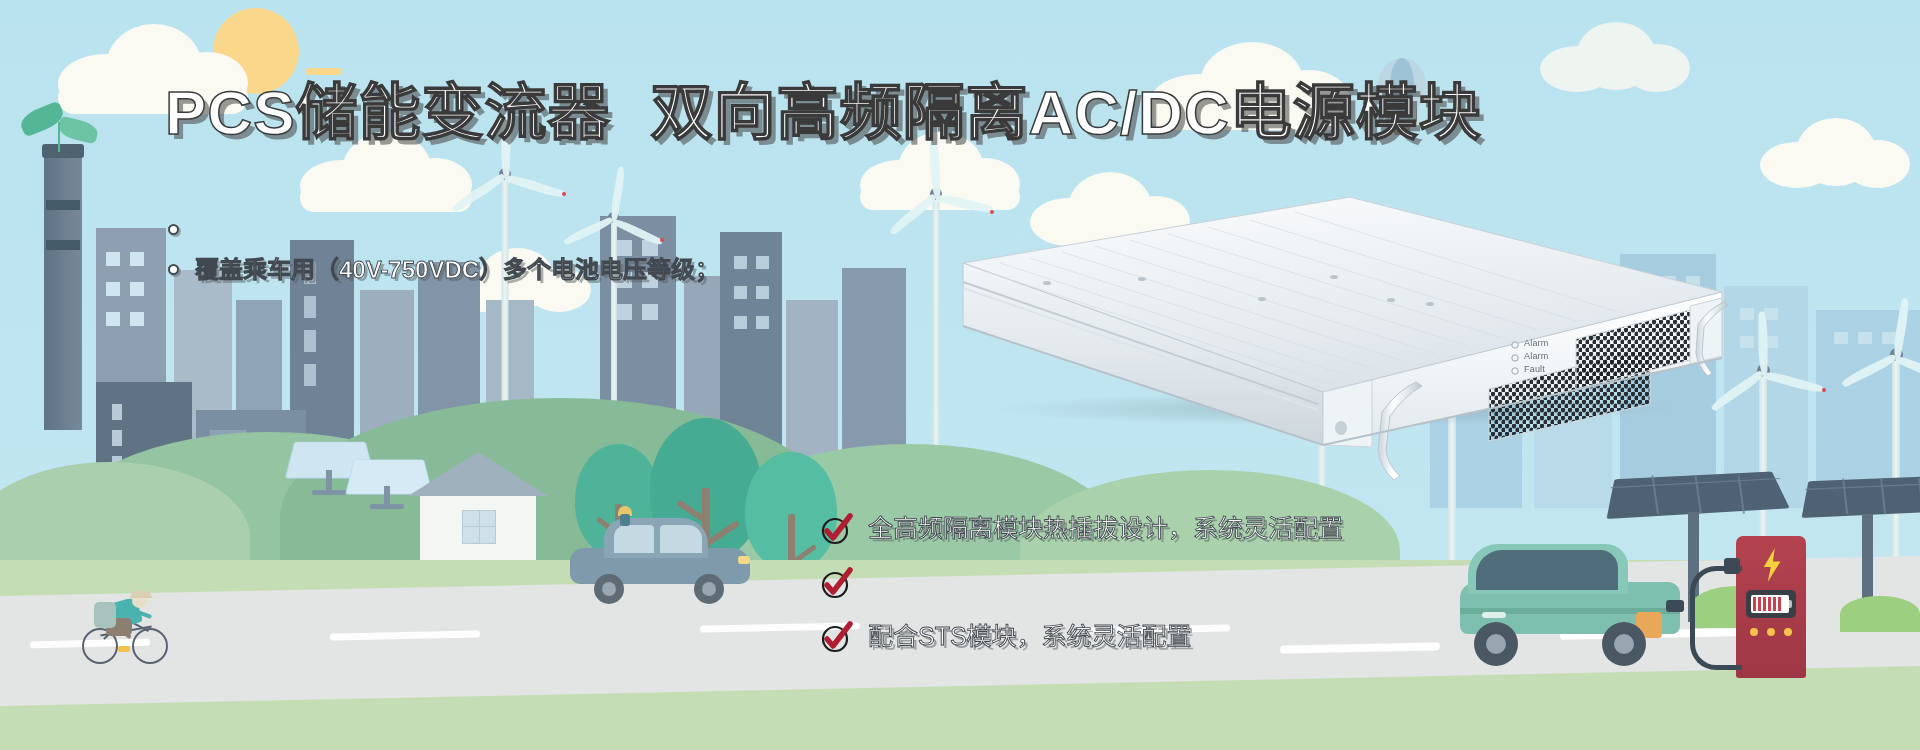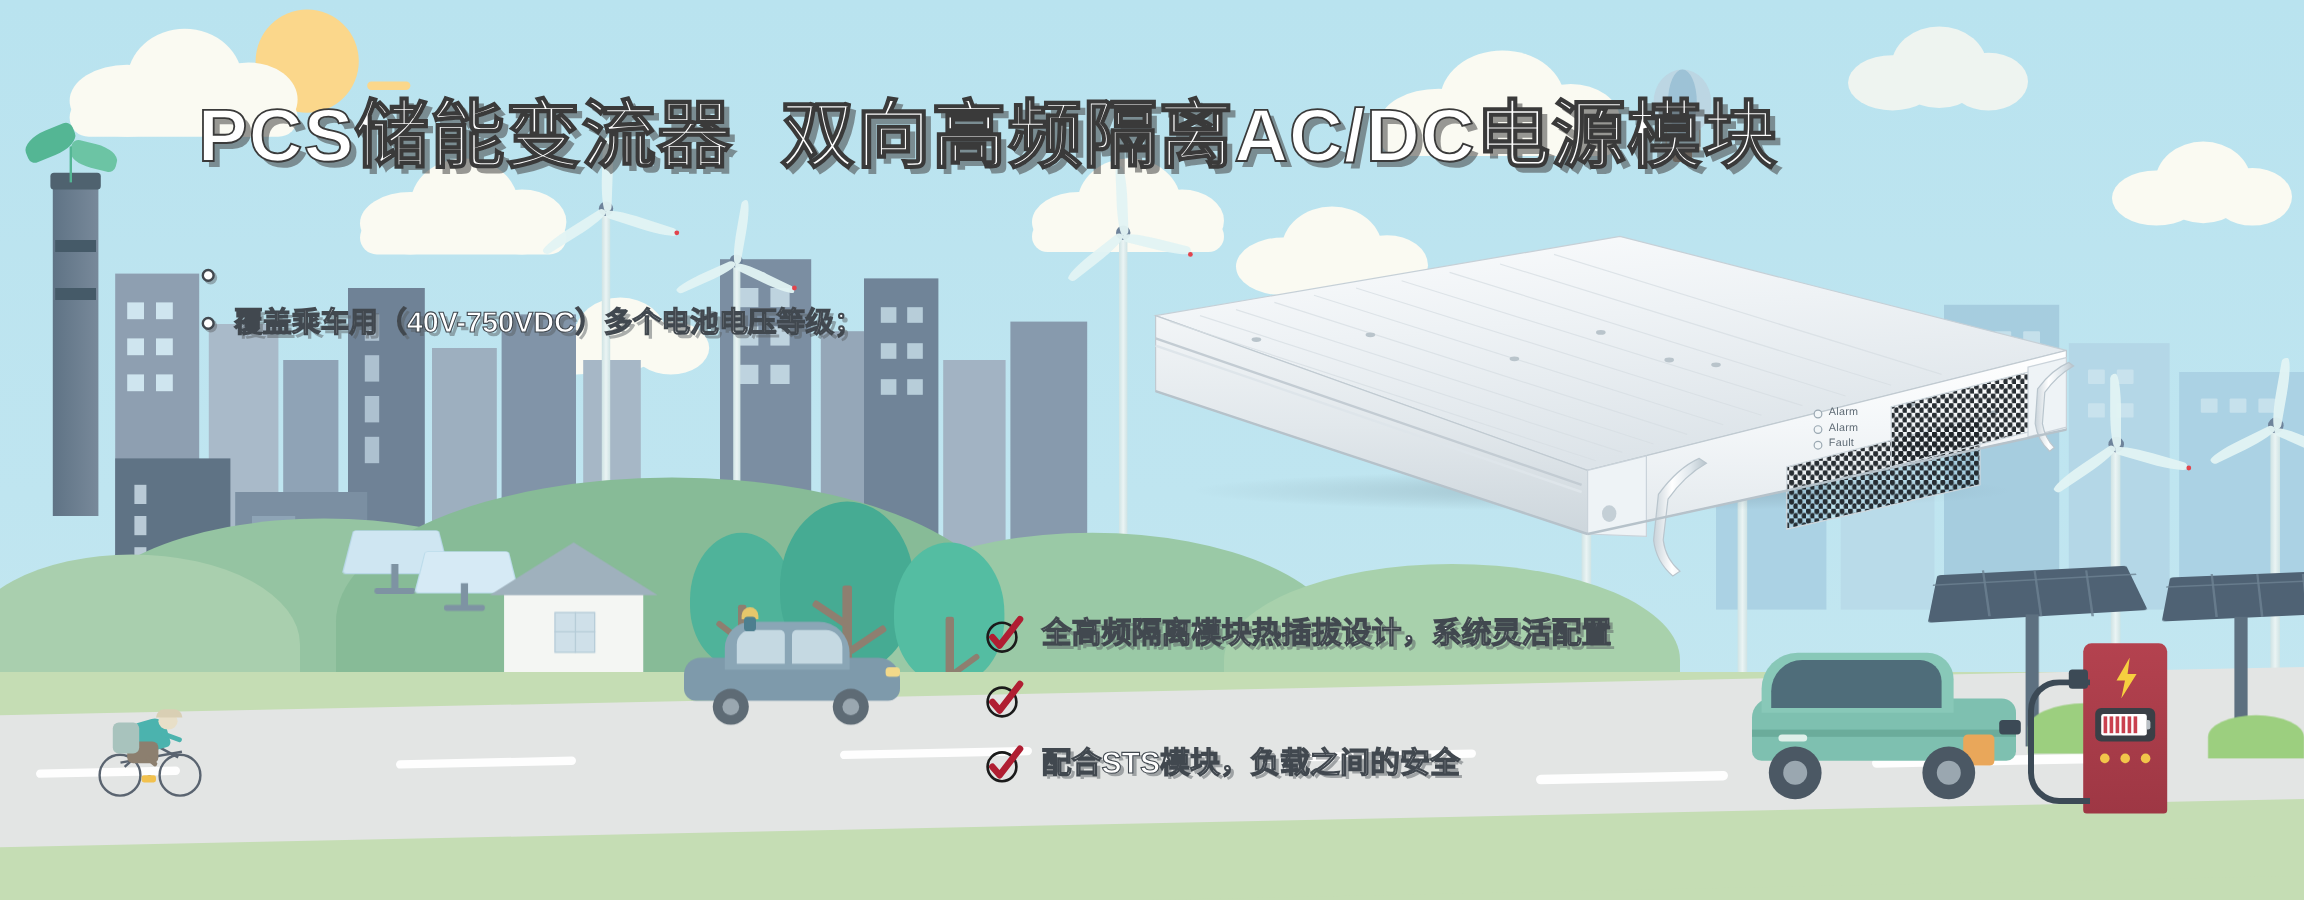--- a/index.html
+++ b/index.html
@@ -97,21 +97,21 @@
     background:#ffffff; border:2px solid #41484f; margin:10px 16px 0 0;
     box-shadow:2px 2px 0 rgba(90,95,100,.45);
     -webkit-text-stroke:0;
   }
   .bullet .btxt{display:block;}
 
   
   #checks{position:absolute; left:820px; top:512px; z-index:40; width:760px;}
   .chk{
     display:flex; align-items:center; margin-bottom:20px;
-    color:#ffffff; font-size:25px; font-weight:bold; line-height:1.25;
+    color:#ffffff; font-size:25px; font-weight:normal; line-height:1.25;
     -webkit-text-stroke:.9px #41484f;
     text-shadow:3px 3px 0 rgba(90,95,100,.5);
   }
   .chk .mark{flex:0 0 auto;width:34px;height:34px;margin-right:14px;-webkit-text-stroke:0;}
   .chk .ctxt{display:block;}
 
   
   #device{position:absolute; left:0; top:0; z-index:35;}
   .dev-shadow{
     position:absolute; left:990px; top:392px; width:690px; height:34px;
@@ -620,17 +620,17 @@
         </svg>
       </span>
     </li>
     <li class="chk">
       <span class="mark">
         <svg width="34" height="34" viewBox="0 0 34 34">
           <circle cx="15" cy="19" r="12" fill="none" stroke="#1b1b1b" stroke-width="2.2"></circle>
           <path d="M7 19 L13 26 L30 4" fill="none" stroke="#b01e32" stroke-width="5.5" stroke-linecap="round" stroke-linejoin="round"></path>
         </svg>
       </span>
-      <span class="ctxt">配合STS模块，负载之间的安全</span>
+      <span class="ctxt">配合STS模块，系统灵活配置</span>
     </li>
   </ul>
 
 </div>
 
 </body></html>

